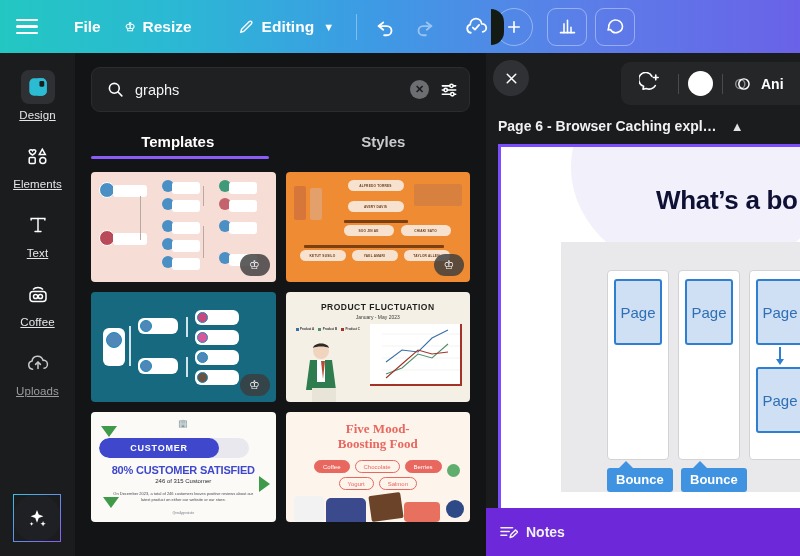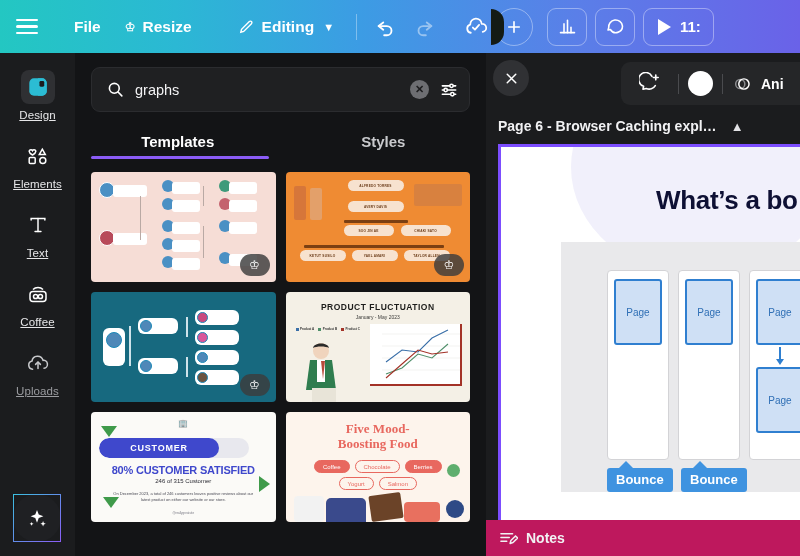--- a/index.html
+++ b/index.html
@@ -213,41 +213,41 @@
     position: absolute; left: 60px; top: 95px; right: -110px; height: 250px; background: #e9e9eb;
   }
   .col {
     position: absolute; top: 28px; width: 62px; height: 190px;
     background: #fff; border: 1px solid #d3d3d6; border-radius: 4px;
   }
   .pagebox {
     position: absolute; width: 48px; height: 66px; background: #cfe0f5;
     border: 2px solid #2f7fd0; border-radius: 3px;
     display: flex; align-items: center; justify-content: center;
-    font-size: 10px; color: #2f6fb5;
+    font-size: 15px; color: #2f6fb5;
   }
   .arrow-v { position: absolute; width: 2px; background: #2f7fd0; }
   .arrow-head {
     position: absolute; width: 0; height: 0;
     border-left: 4px solid transparent; border-right: 4px solid transparent;
     border-top: 6px solid #2f7fd0;
   }
   .bounce {
     position: absolute; background: #3f93e0; color: #fff; font-size: 13px; font-weight: bold;
     padding: 4px 9px 5px; border-radius: 3px;
   }
   .bounce::before {
     content: ""; position: absolute; left: 12px; top: -7px;
     border-left: 7px solid transparent; border-right: 7px solid transparent;
     border-bottom: 7px solid #3f93e0;
   }
   .notes {
-    position: absolute; left: 0; bottom: 0; width: 314px; height: 36px;
+    position: absolute; left: 0; bottom: 0; width: 314px; height: 48px;
     display: flex; align-items: center; gap: 8px; padding-left: 12px;
-    background: #be185d; cursor: pointer;
+    background: #6d28d9; cursor: pointer;
   }
   .notes-lbl { font-size: 14px; font-weight: bold; color: #f1f1f3; }
   .panel-divider { position: absolute; left: 486px; top: 53px; width: 1px; height: 503px; background: #2a2b2d; }
 </style>
 </head>
 <body>
 
 <div id="app">
 
   <div class="topbar">
@@ -314,24 +314,20 @@
           <path d="M12 19V5"></path>
           <path d="M16 19v-6"></path>
       </svg>
     </div>
     <div class="ico-rect-outline" style="margin-left:8px">
       <svg width="21" height="21" viewBox="0 0 24 24" fill="none" stroke="#fff" stroke-width="1.8" stroke-linecap="round" stroke-linejoin="round">
         <path d="M20 11.5a7.5 7.5 0 01-13.9 3.9L3.5 16l.7-2.5A7.5 7.5 0 1120 11.5z"></path>
       </svg>
     </div>
 
-    <div class="present" style="margin-left:8px">
-      <span class="play-tri"></span>
-      <span>11:</span>
-    </div>
   </div>
 
   <div class="rail">
 
     <div class="rail-item active">
       <span class="rail-ico">
         <svg width="22" height="22" viewBox="0 0 24 24">
           <rect x="2.5" y="2.5" width="19" height="19" rx="5" fill="#2bbcd4"></rect>
           <path d="M12 2.5h4.5a5 5 0 015 5v9a5 5 0 01-5 5H12z" fill="#2bbcd4"></path>
           <rect x="13.6" y="5.4" width="5.2" height="6.2" rx="1.4" fill="#1b1c1e"></rect>

